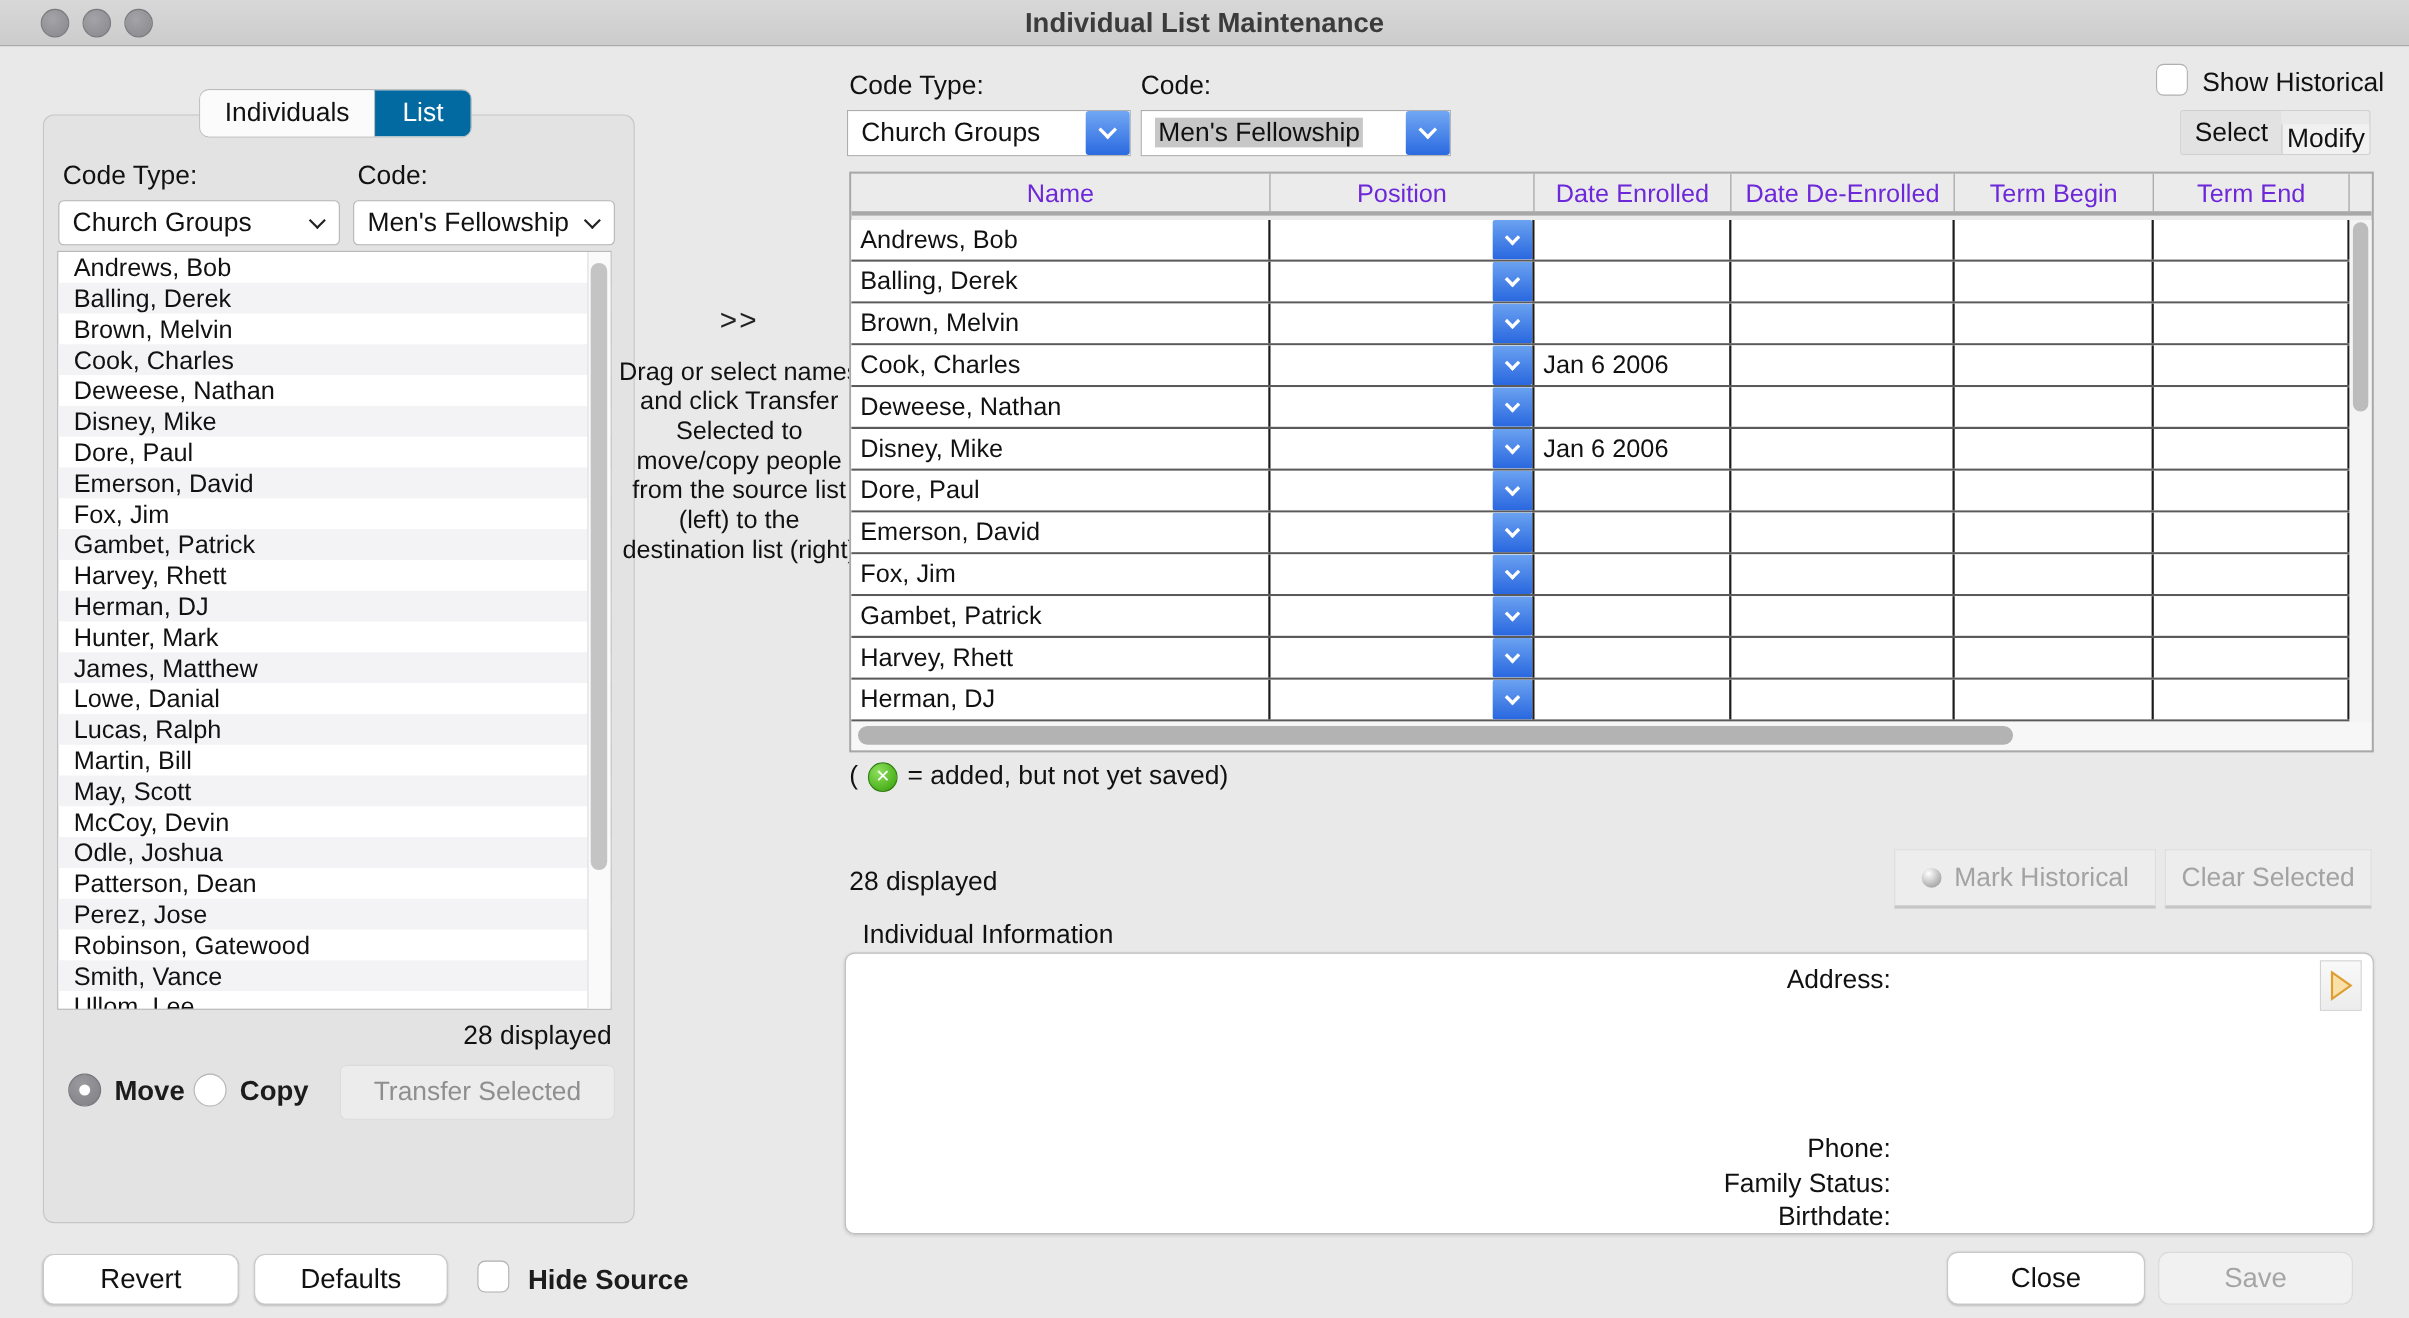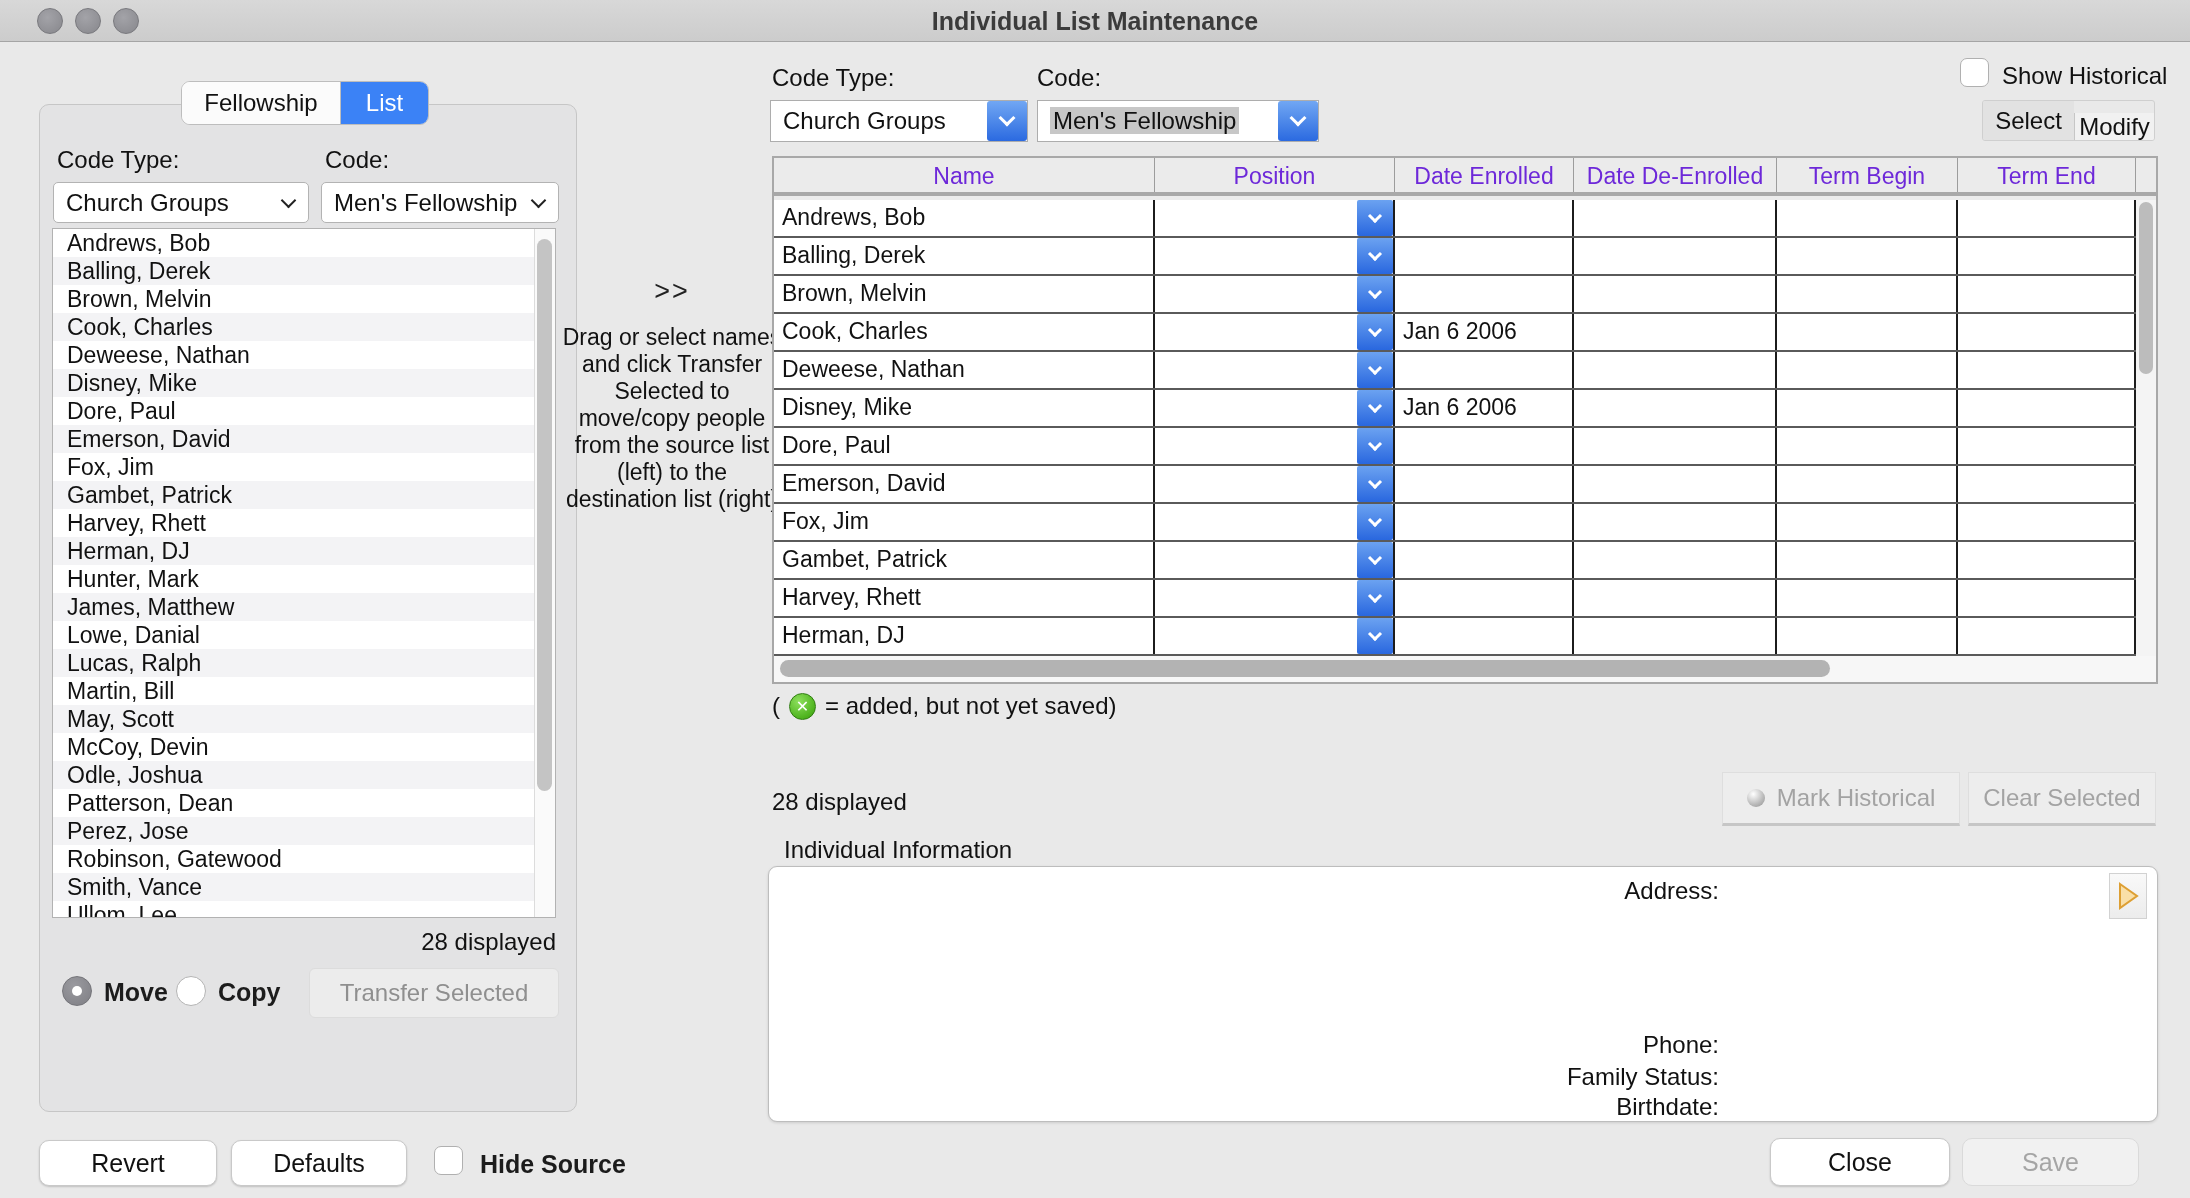--- a/index.html
+++ b/index.html
@@ -17,21 +17,21 @@
   .light { position:absolute; top:8px; width:26px; height:26px; border-radius:50%;
     background:radial-gradient(circle at 40% 35%, #a3a3a8, #87878c); border:1px solid #78787d; }
   
   .groupbox { position:absolute; left:39px; top:104px; width:538px; height:1008px;
     background:#e3e3e4; border:1px solid #c6c6c6; border-radius:10px; }
   .tabbar { position:absolute; left:181px; top:81px; height:44px; display:flex;
     border:1px solid #bdbdbd; border-radius:9px; overflow:hidden; background:#fbfbfb;
     font-size:24px; }
   .tab { display:flex; align-items:center; justify-content:center; }
   .tab.inactive { width:158px; background:#fbfbfb; color:#111; }
-  .tab.active { width:88px; background:#3b82f6; color:#fff; border-left:1px solid #bdbdbd; }
+  .tab.active { width:88px; background:#0369a1; color:#fff; border-left:1px solid #bdbdbd; }
   .flabel { position:absolute; font-size:24px; color:#111; }
   .sel { position:absolute; height:41px; background:#fff; border:1px solid #b3b3b3;
     border-radius:5px; font-size:24px; line-height:39px; padding-left:12px; }
   .chev-dark { position:absolute; right:14px; top:12px; width:11px; height:11px;
     border-right:2.5px solid #222; border-bottom:2.5px solid #222; transform:rotate(45deg); }
   .namelist { position:absolute; left:52px; top:228px; width:504px; height:690px;
     background:#fff; border:1px solid #b2b2b2; overflow:hidden; }
   .lrow { height:28px; line-height:28px; padding-left:14px; font-size:23px; white-space:nowrap; }
   .lrow.alt { background:#f3f3f5; }
   .namelist .track { position:absolute; right:0; top:0; width:21px; height:100%;
@@ -125,21 +125,21 @@
 <div class="titlebar">
   <span class="light" style="left:37px;"></span>
   <span class="light" style="left:75px;"></span>
   <span class="light" style="left:113px;"></span>
   <span>Individual List Maintenance</span>
 </div>
 
 <div class="groupbox"></div>
 
 <div class="tabbar">
-  <div class="tab inactive">Fellowship</div>
+  <div class="tab inactive">Individuals</div>
   <div class="tab active">List</div>
 </div>
 
 <div class="flabel" style="left:57px; top:146px;">Code Type:</div>
 <div class="flabel" style="left:325px; top:146px;">Code:</div>
 
 <div class="sel" style="left:53px; top:182px; width:256px;">
   <span>Church Groups</span>
   <span class="chev-dark"></span>
 </div>

